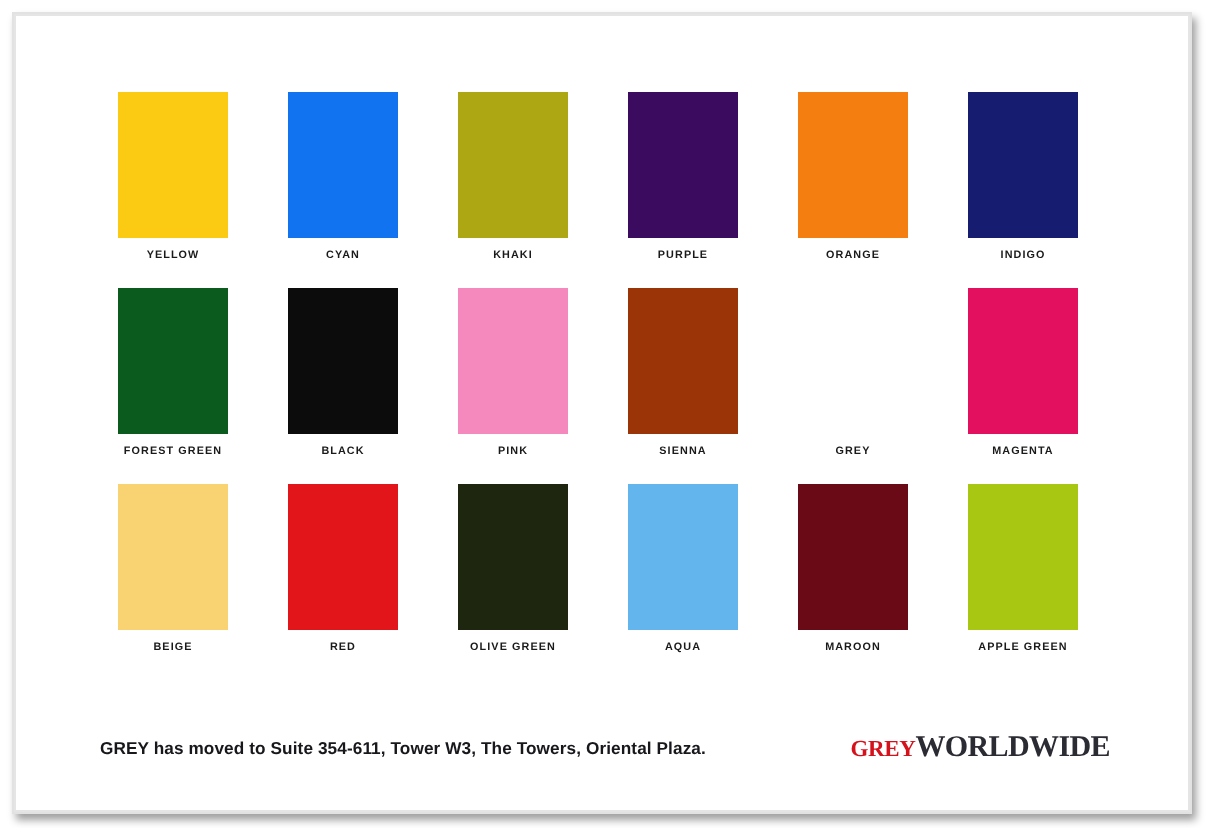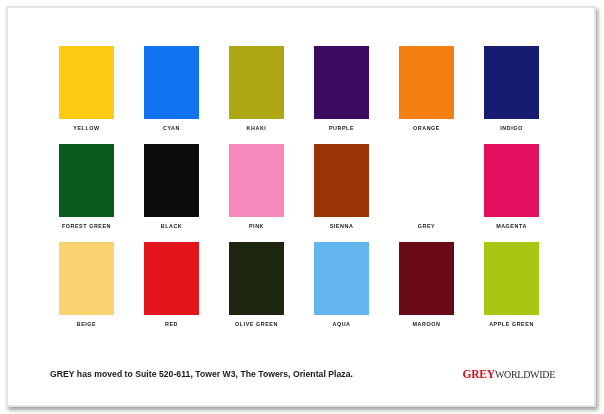--- a/index.html
+++ b/index.html
@@ -100,22 +100,22 @@
   }
   #brand-grey {
     font-family: "Liberation Serif", serif;
     font-size: 11.5px;
     font-weight: 700;
     color: #d5111b;
     letter-spacing: -0.2px;
   }
   #brand-worldwide {
     font-family: "Liberation Serif", serif;
-    font-size: 10px;
-    font-weight: 400;
+    font-size: 15px;
+    font-weight: 700;
     color: #2b2b33;
     letter-spacing: -0.3px;
   }
 </style>
 </head>
 <body>
 
 <div id="poster-frame">
   <div id="poster-page" style="background: rgb(255, 255, 255);">
 
@@ -188,21 +188,21 @@
           <div class="swatch-chip" style="background: rgb(106, 10, 22);"></div>
           <div class="swatch-label">MAROON</div>
         </div>
         <div class="swatch-cell">
           <div class="swatch-chip" style="background: rgb(167, 199, 19);"></div>
           <div class="swatch-label">APPLE GREEN</div>
         </div>
       </div>
 
     <div id="footer-row">
-      <div id="footer-message">GREY has moved to Suite 520-611, Tower W3, The Towers, Oriental Plaza.</div>
+      <div id="footer-message">GREY has moved to Suite 354-611, Tower W3, The Towers, Oriental Plaza.</div>
 
       <div id="brand-logo">
         <span id="brand-grey" style="color: rgb(213, 17, 27);">GREY</span>
         <span id="brand-worldwide" style="color: rgb(43, 43, 51);">WORLDWIDE</span>
       </div>
     </div>
 
   </div>
 </div>
 

